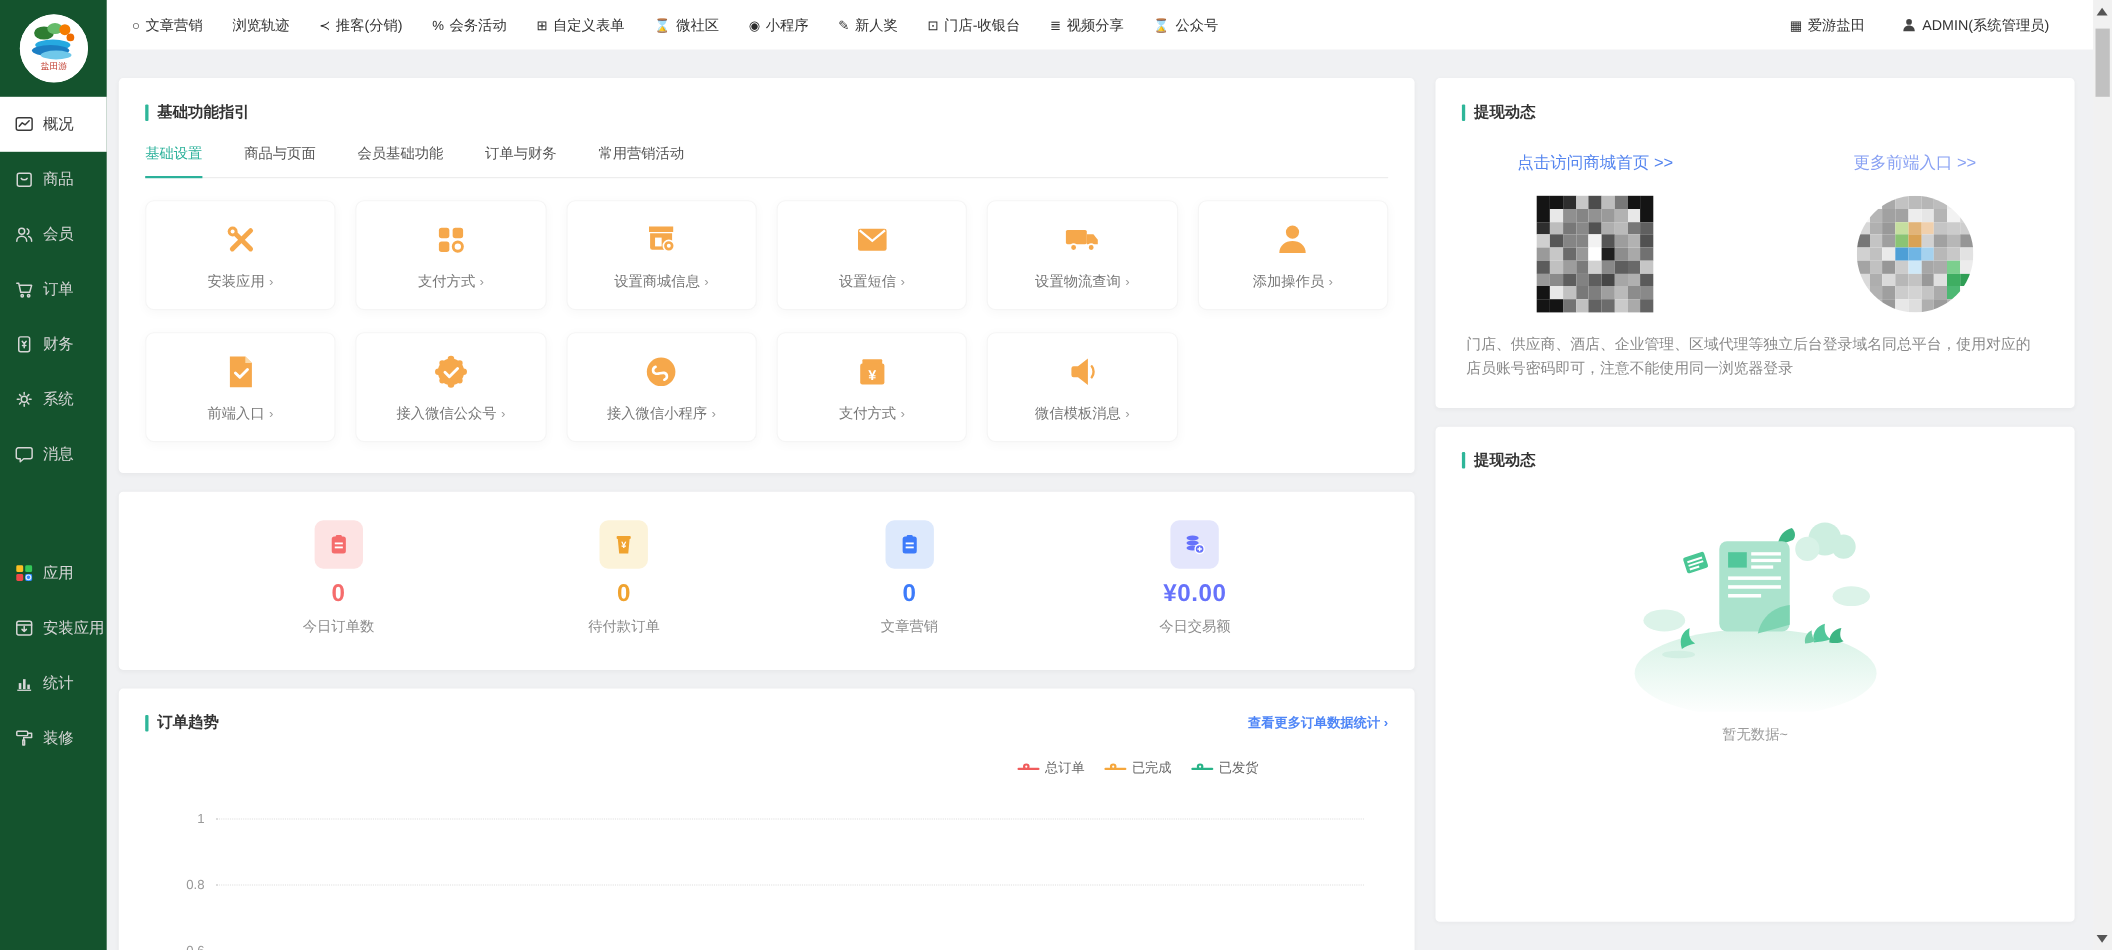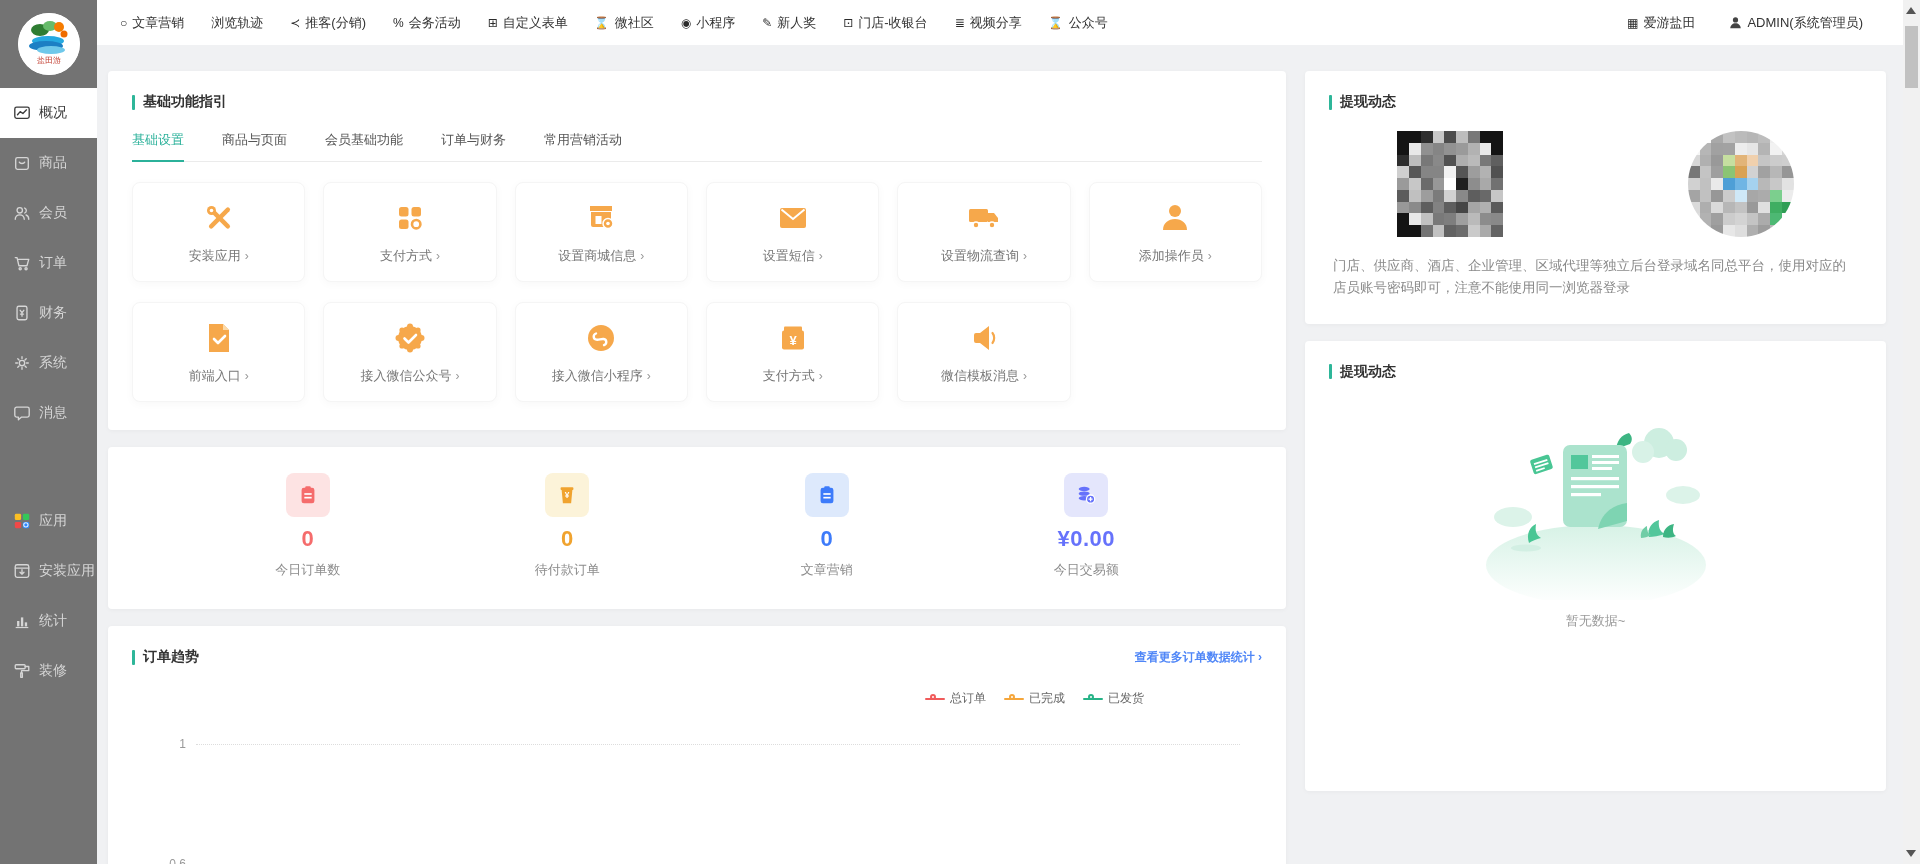--- a/index.html
+++ b/index.html
@@ -1,20 +1,20 @@
 <!DOCTYPE html>
 <html><head>
 <meta charset="utf-8">
 <style>
 *{margin:0;padding:0;box-sizing:border-box}
 html,body{width:1920px;height:864px;overflow:hidden}
 body{background:#f0f1f3;font-family:"Liberation Sans","DejaVu Sans",sans-serif;position:relative;color:#333}
 
 
-.sidebar{position:absolute;left:0;top:0;width:97px;height:864px;background:#737373;z-index:5}
+.sidebar{position:absolute;left:0;top:0;width:97px;height:864px;background:#14532d;z-index:5}
 .logo-wrap{height:88px;display:flex;align-items:center;justify-content:center}
 .logo-circle{width:62px;height:62px;border-radius:50%;background:#fff;overflow:hidden;display:flex;align-items:center;justify-content:center}
 .side-item{height:50px;display:flex;align-items:center;gap:8px;padding-left:13px;color:#d6d6d6;font-size:14px;cursor:pointer}
 .side-item svg{flex:none}
 .side-item.active{background:#fff;color:#3a3a3a}
 .side-gap{height:58px}
 
 
 .topbar{position:absolute;left:97px;top:0;width:1806px;height:45px;background:#fff;display:flex;align-items:center;justify-content:space-between;padding:0 40px 0 23px;z-index:4}
 .nav-items{display:flex;gap:27px;align-items:center}
@@ -484,35 +484,47 @@
             <i class="lg-ring" style="border-color: rgb(39, 179, 135);"></i>
           </span>
         <span>已发货</span>
       </div>
     </div>
     <div class="chart-area">
       <div class="grid-row r1">
           <span class="tick">1</span>
           <span class="grid-line"></span>
         </div>
+      <div class="grid-row r2">
+          <span class="tick">0.8</span>
+          <span class="grid-line"></span>
+        </div>
       <div class="grid-row r3">
           <span class="tick">0.6</span>
           <span class="grid-line"></span>
         </div>
     </div>
   </section>
 </div>
 
 <div class="col-right">
 
   <section class="panel">
     <div class="panel-title">
         <span class="title-bar"></span>
         <span>提现动态</span>
       </div>
+    <div class="entry-links">
+      <div class="half">
+          <span class="link-home">点击访问商城首页 &gt;&gt;</span>
+        </div>
+      <div class="half">
+          <span class="link-more">更多前端入口 &gt;&gt;</span>
+        </div>
+    </div>
     <div class="qr-row">
       <div class="half">
           <div class="mosaic">
             <i style="background: rgb(20, 20, 20);"></i>
             <i style="background: rgb(20, 20, 20);"></i>
             <i style="background: rgb(46, 46, 46);"></i>
             <i style="background: rgb(199, 199, 199);"></i>
             <i style="background: rgb(76, 76, 76);"></i>
             <i style="background: rgb(189, 189, 189);"></i>
             <i style="background: rgb(120, 120, 120);"></i>

